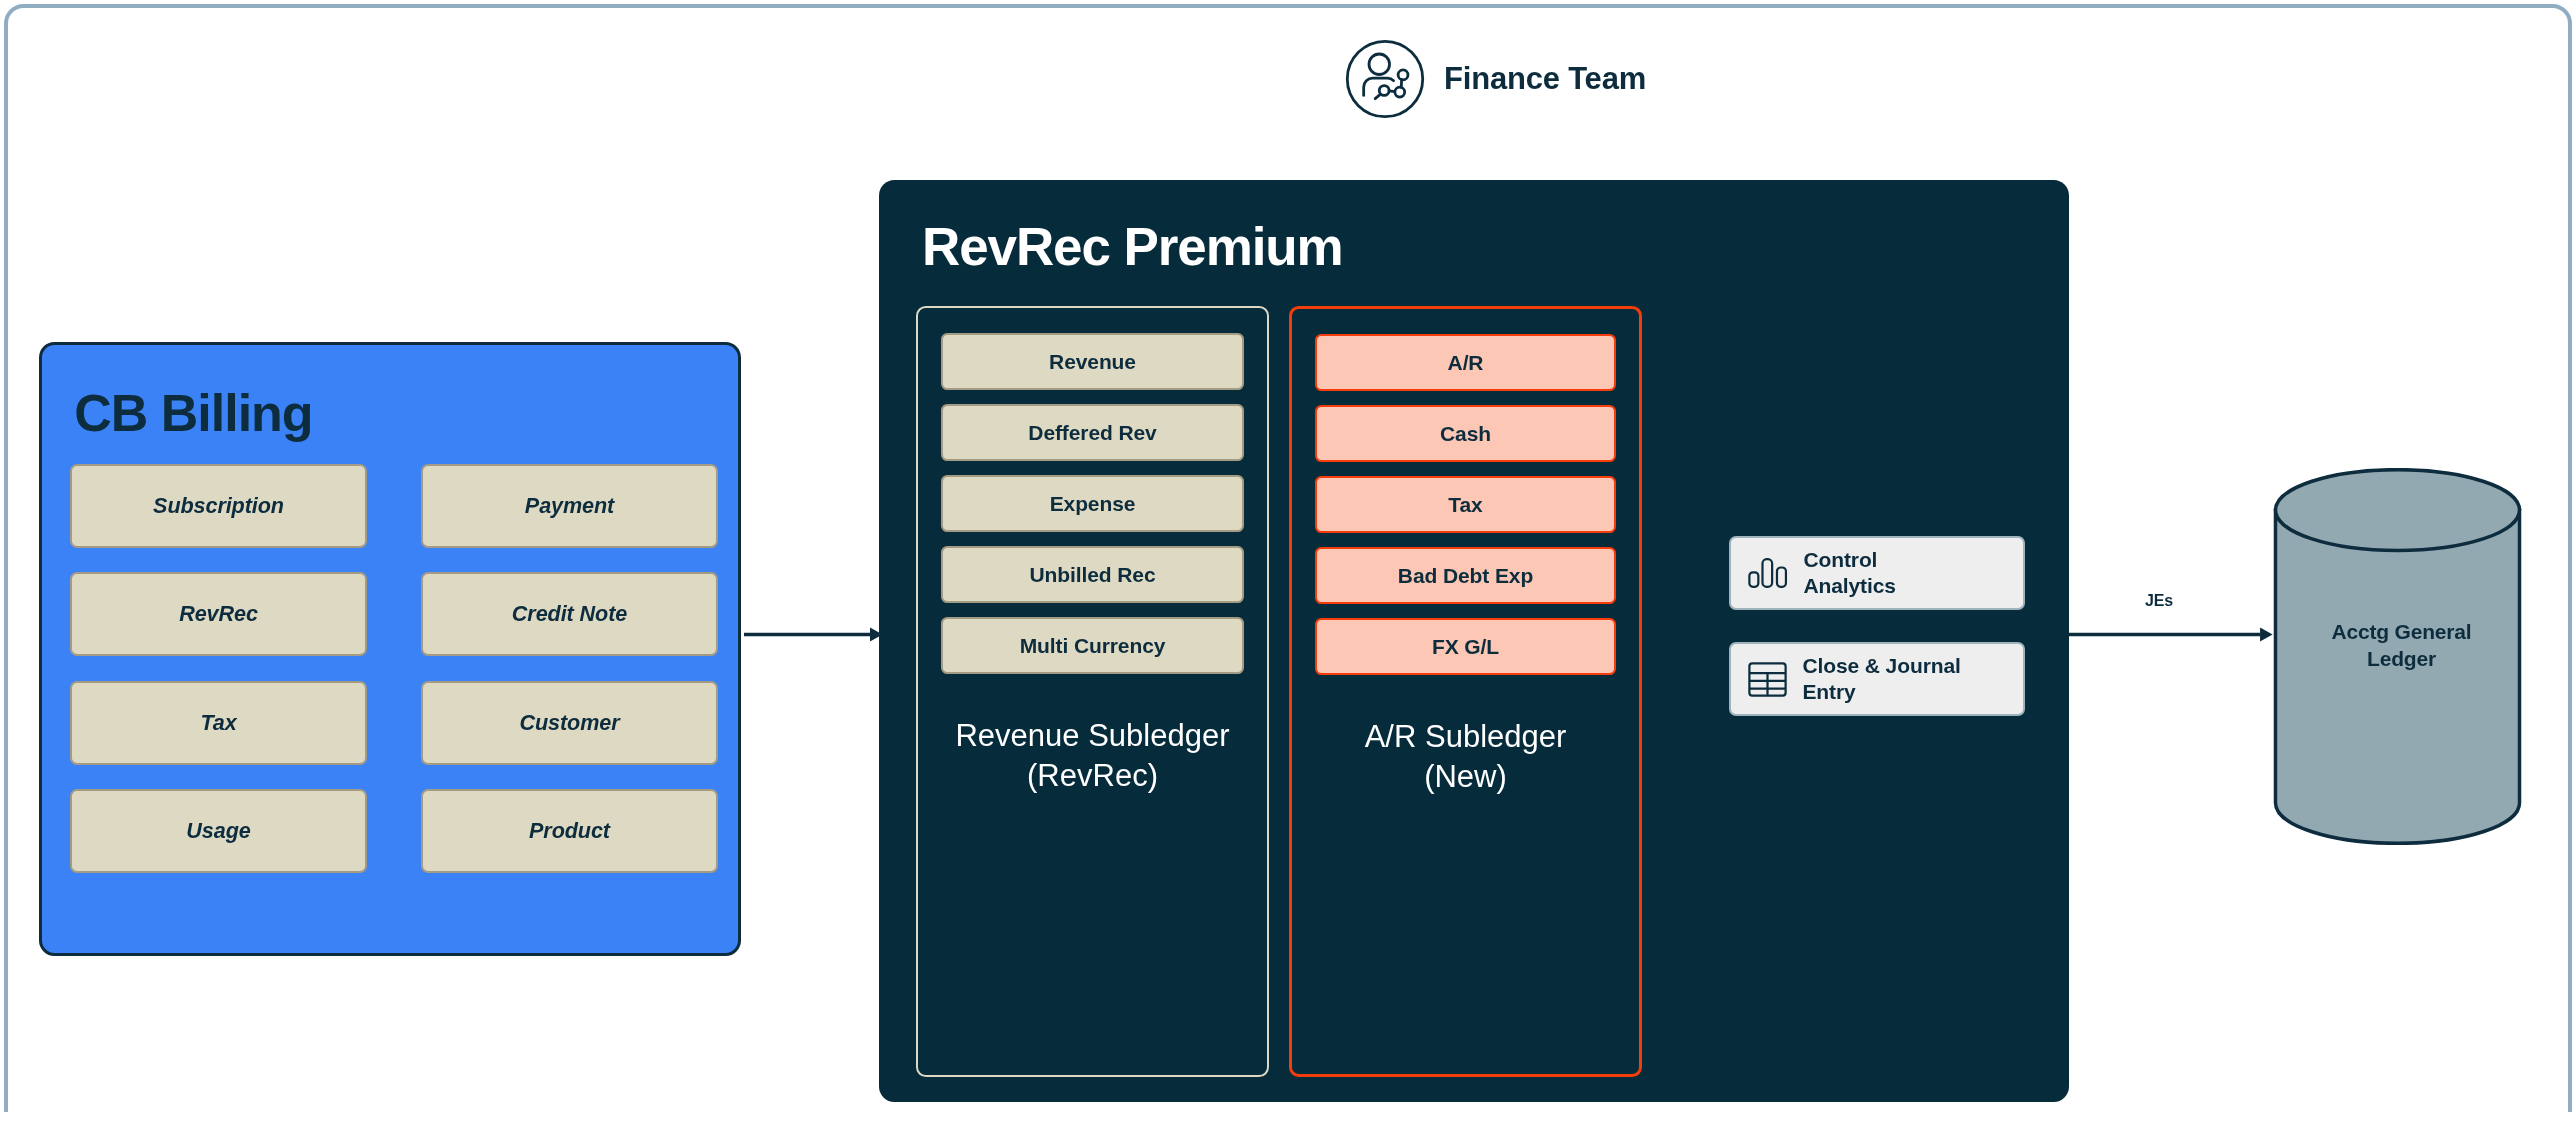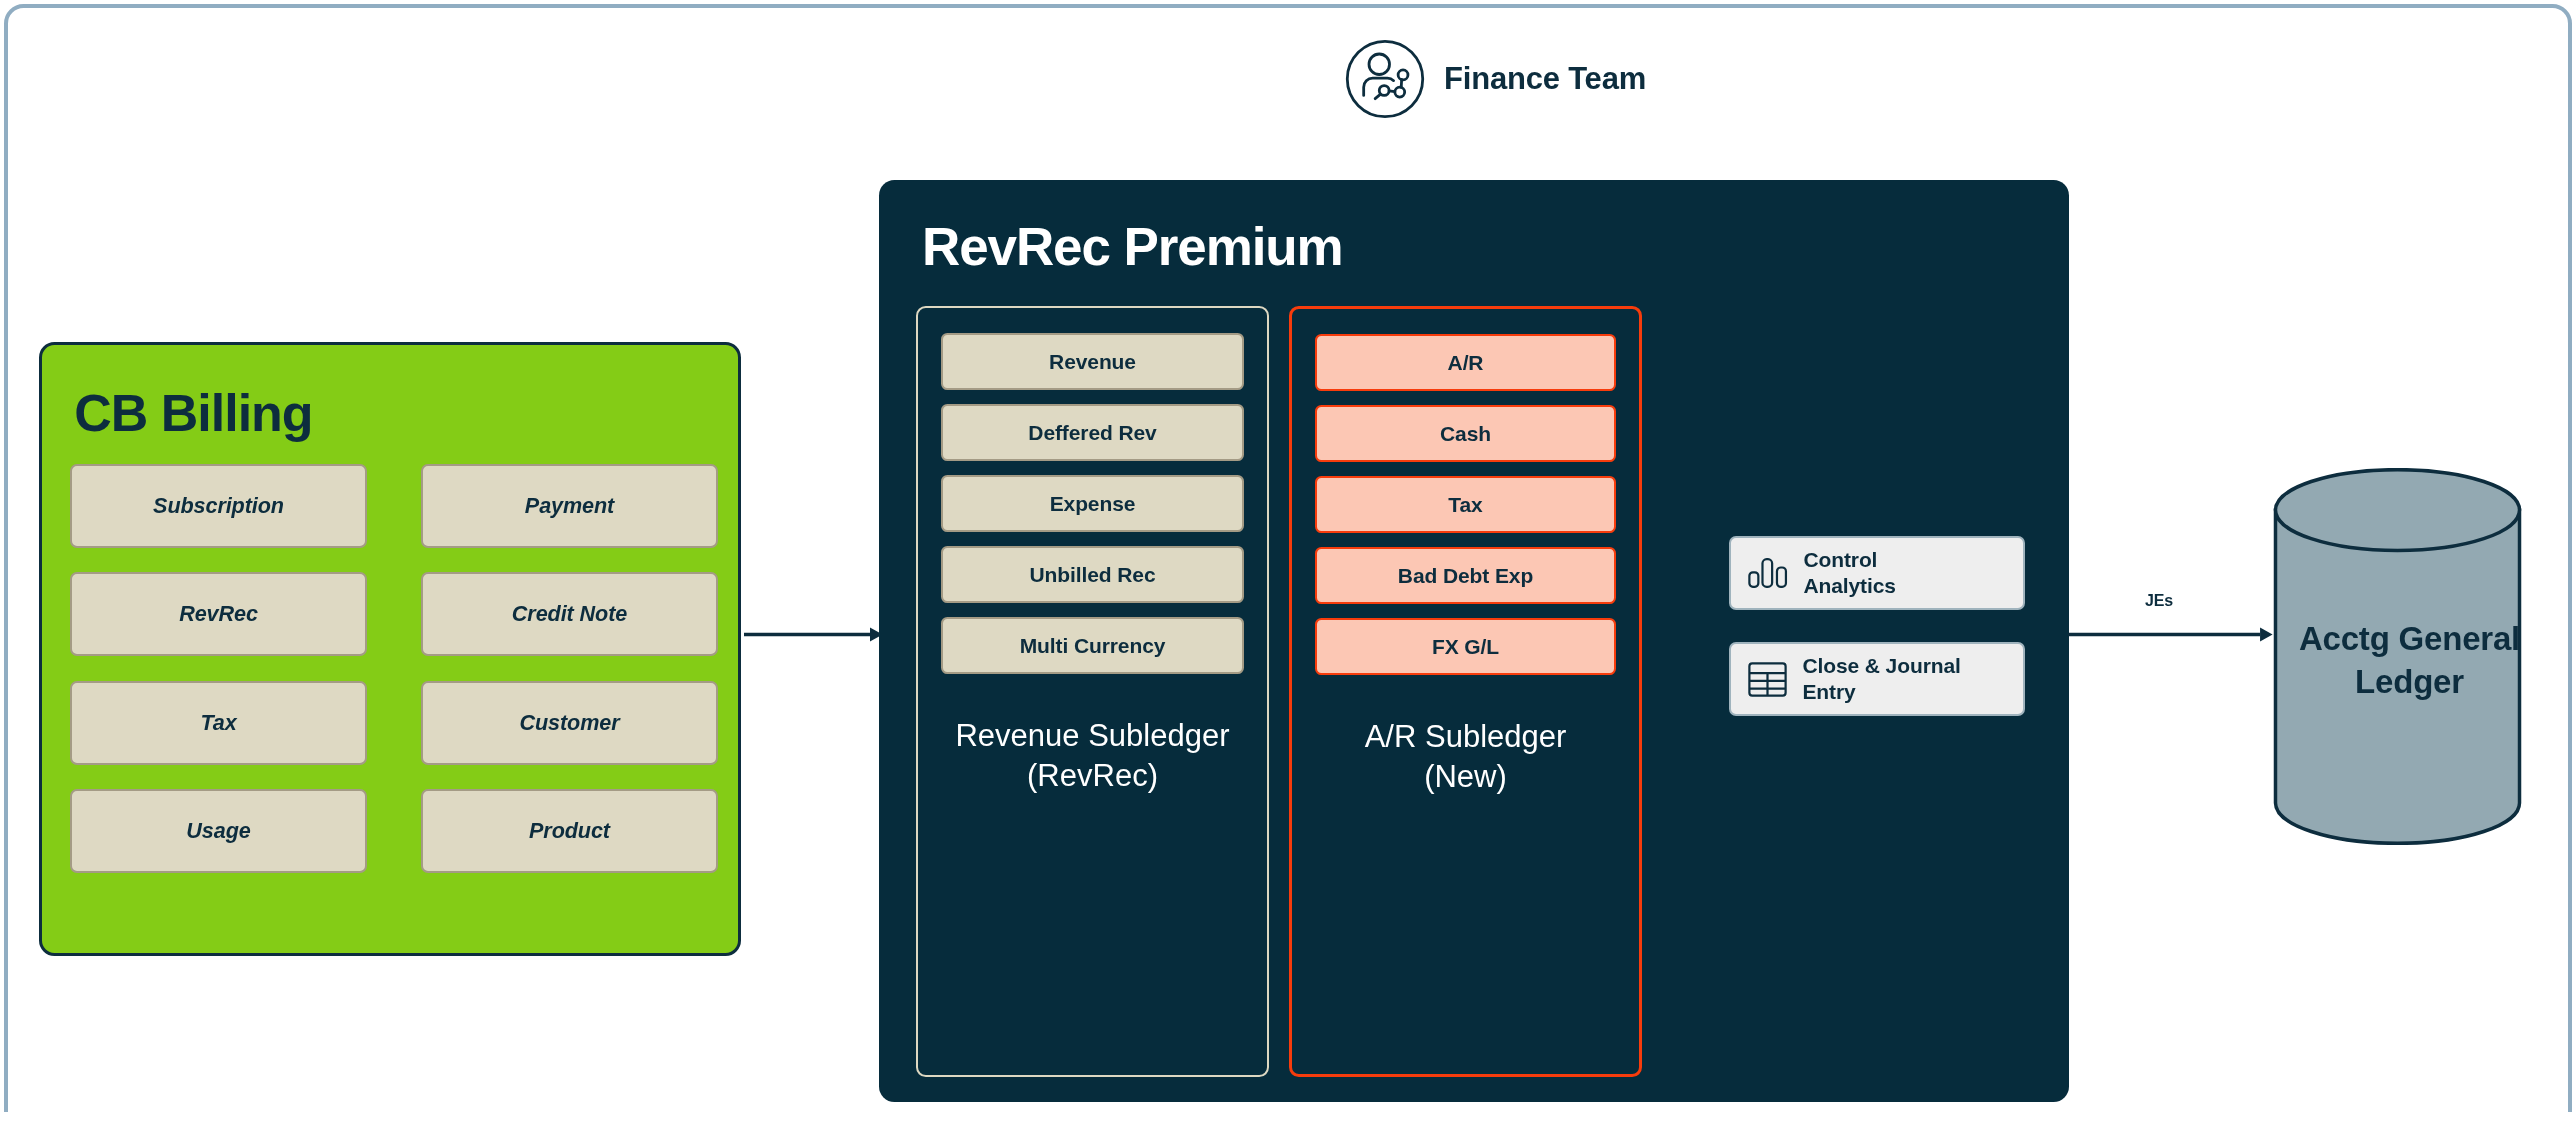--- a/index.html
+++ b/index.html
@@ -48,21 +48,21 @@
     color: #0d2d3e;
     letter-spacing: -0.2px;
     white-space: nowrap;
   }
 
   
   #cb-billing {
     position: absolute;
     left: 39px;  top: 342px;
     width: 702px; height: 614px;
-    background: #84cc16;
+    background: #3b82f6;
     border: 3.5px solid #0d2d3e;
     border-radius: 15.4px;
     padding: 25px 20px 28px 28px;
   }
   #cb-billing .panel-title {
     font-size: 52px;
     font-weight: bold;
     color: #0d2d3e;
     letter-spacing: -1px;
     line-height: 1.0;
@@ -202,24 +202,24 @@
   #label-jes { left: 2145px; top: 592px; }
 
   
   #general-ledger {
     position: absolute;
     left: 2272px; top: 468px;
     width: 251px; height: 377px;
   }
   #general-ledger .gl-label {
     position: absolute;
-    left: 12px; top: 150px;
+    left: 4px; top: 150px;
     width: 251px;
     text-align: center;
-    font-size: 33px;
+    font-size: 21px;
     font-weight: bold;
     color: #0d2d3e;
     line-height: 1.3;
     letter-spacing: -0.2px;
   }
 </style>
 </head>
 <body>
 
 <div id="canvas">

